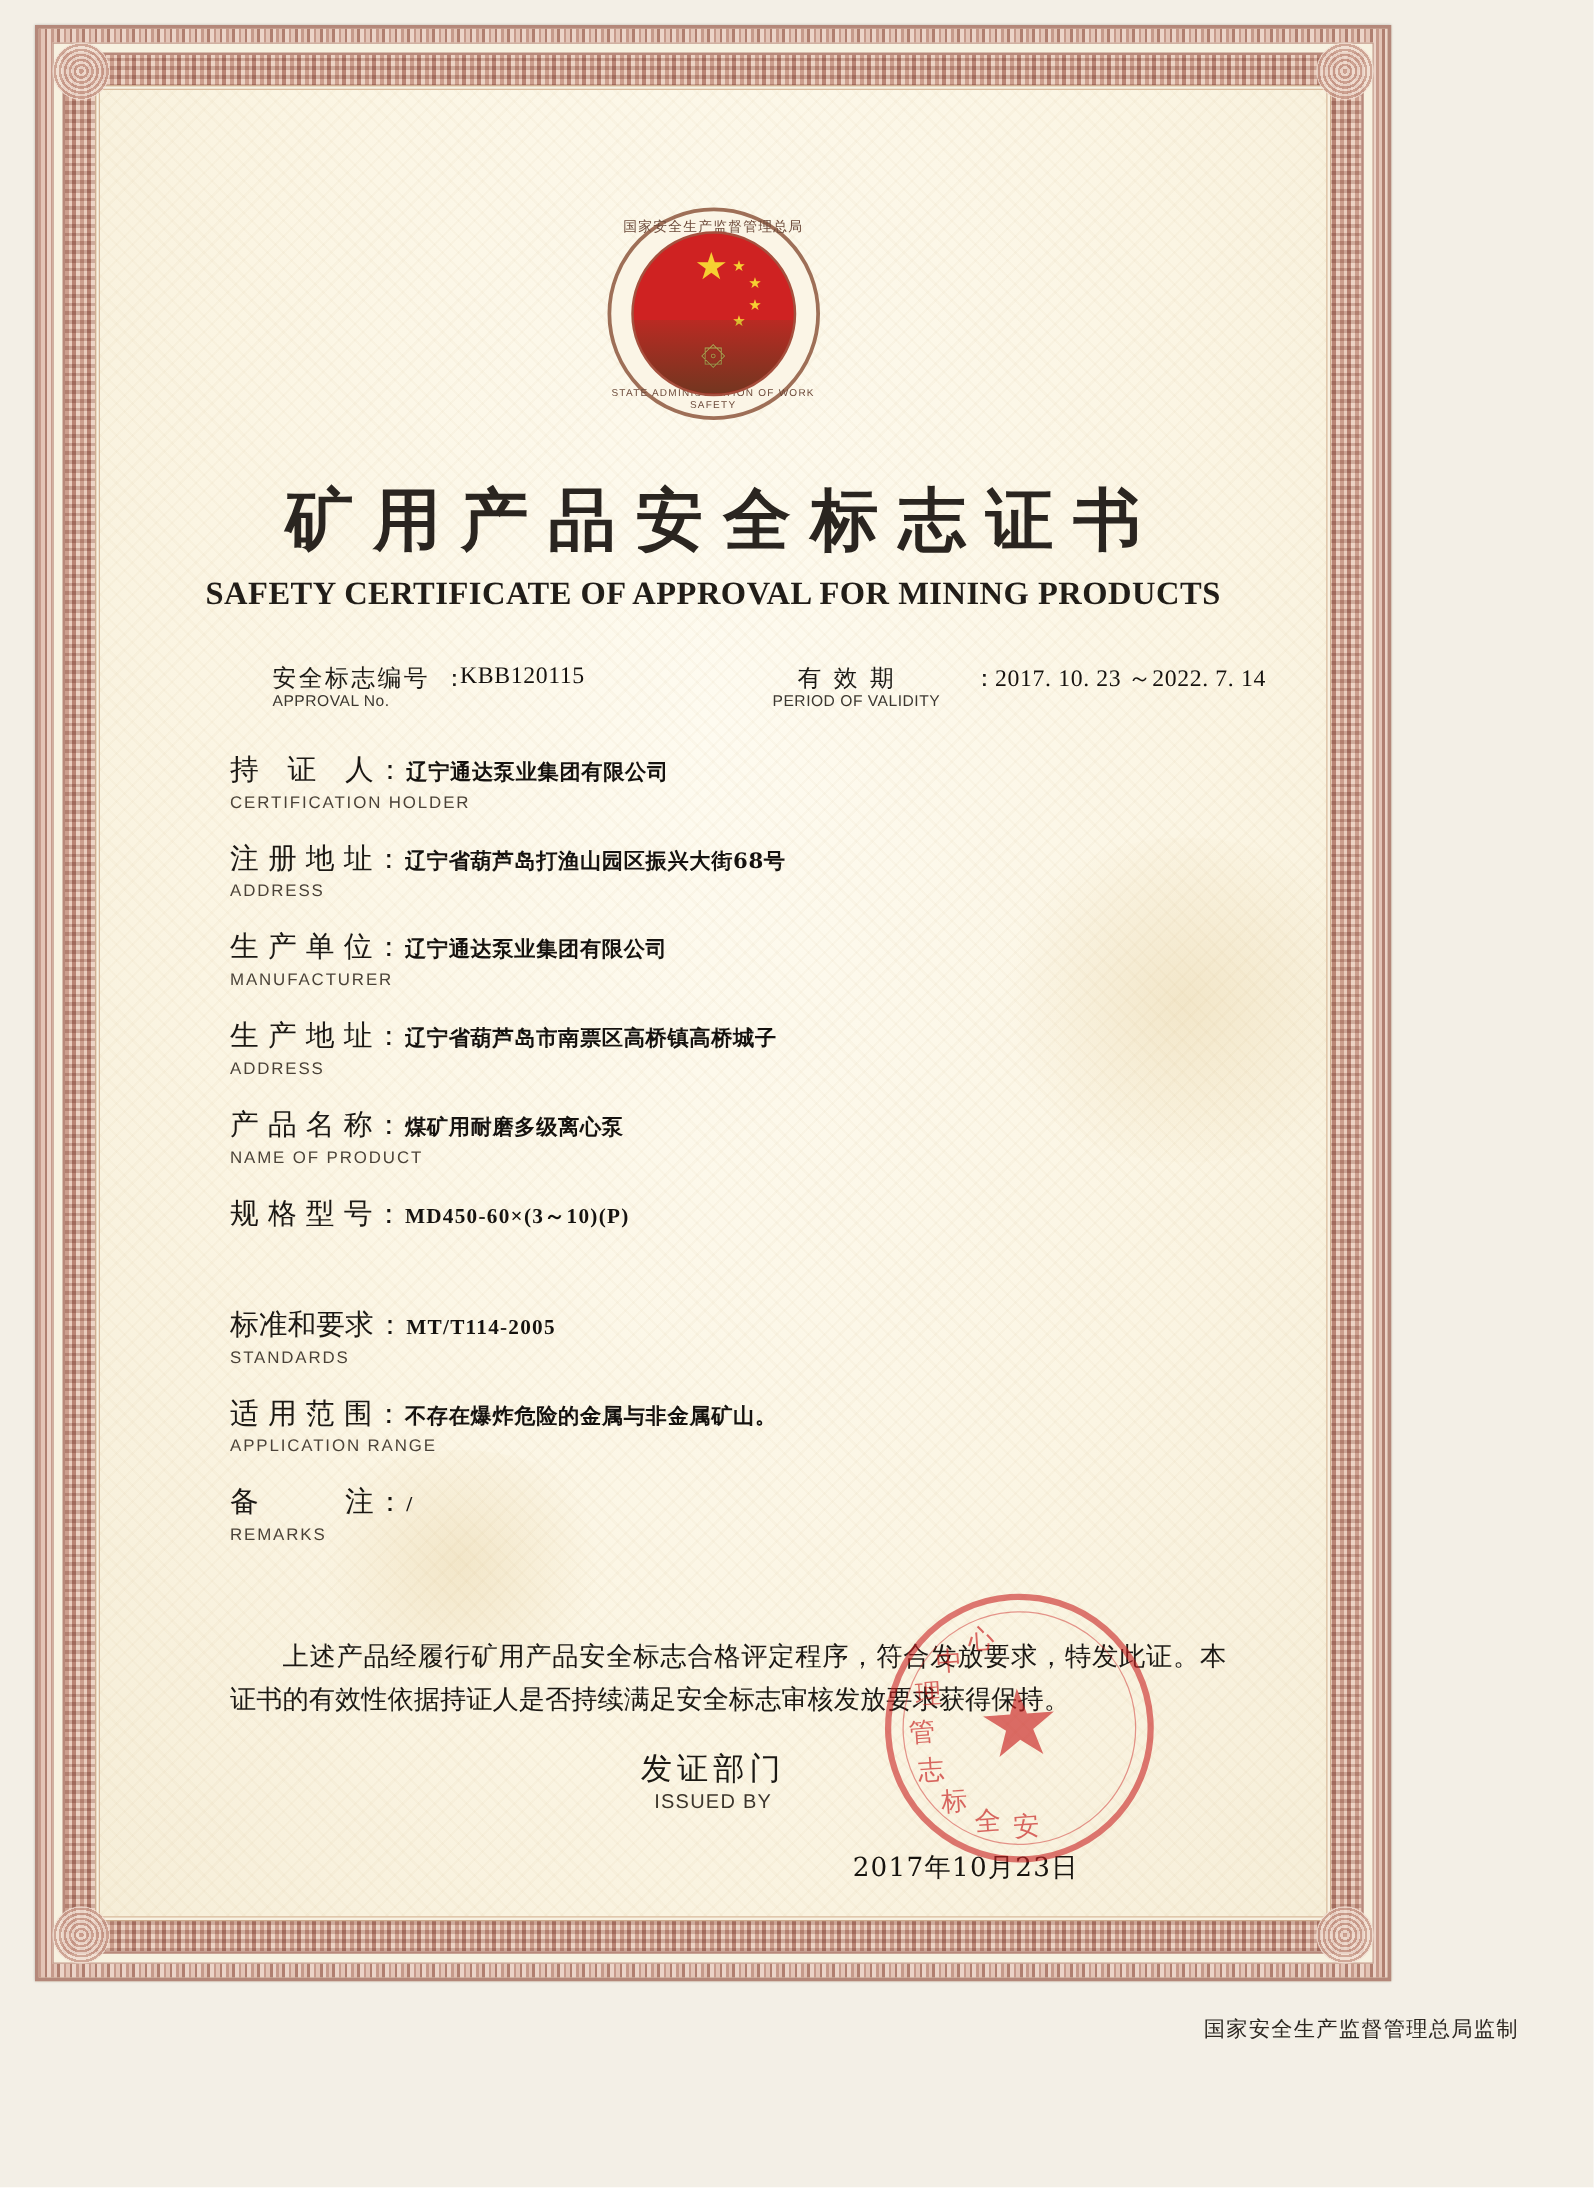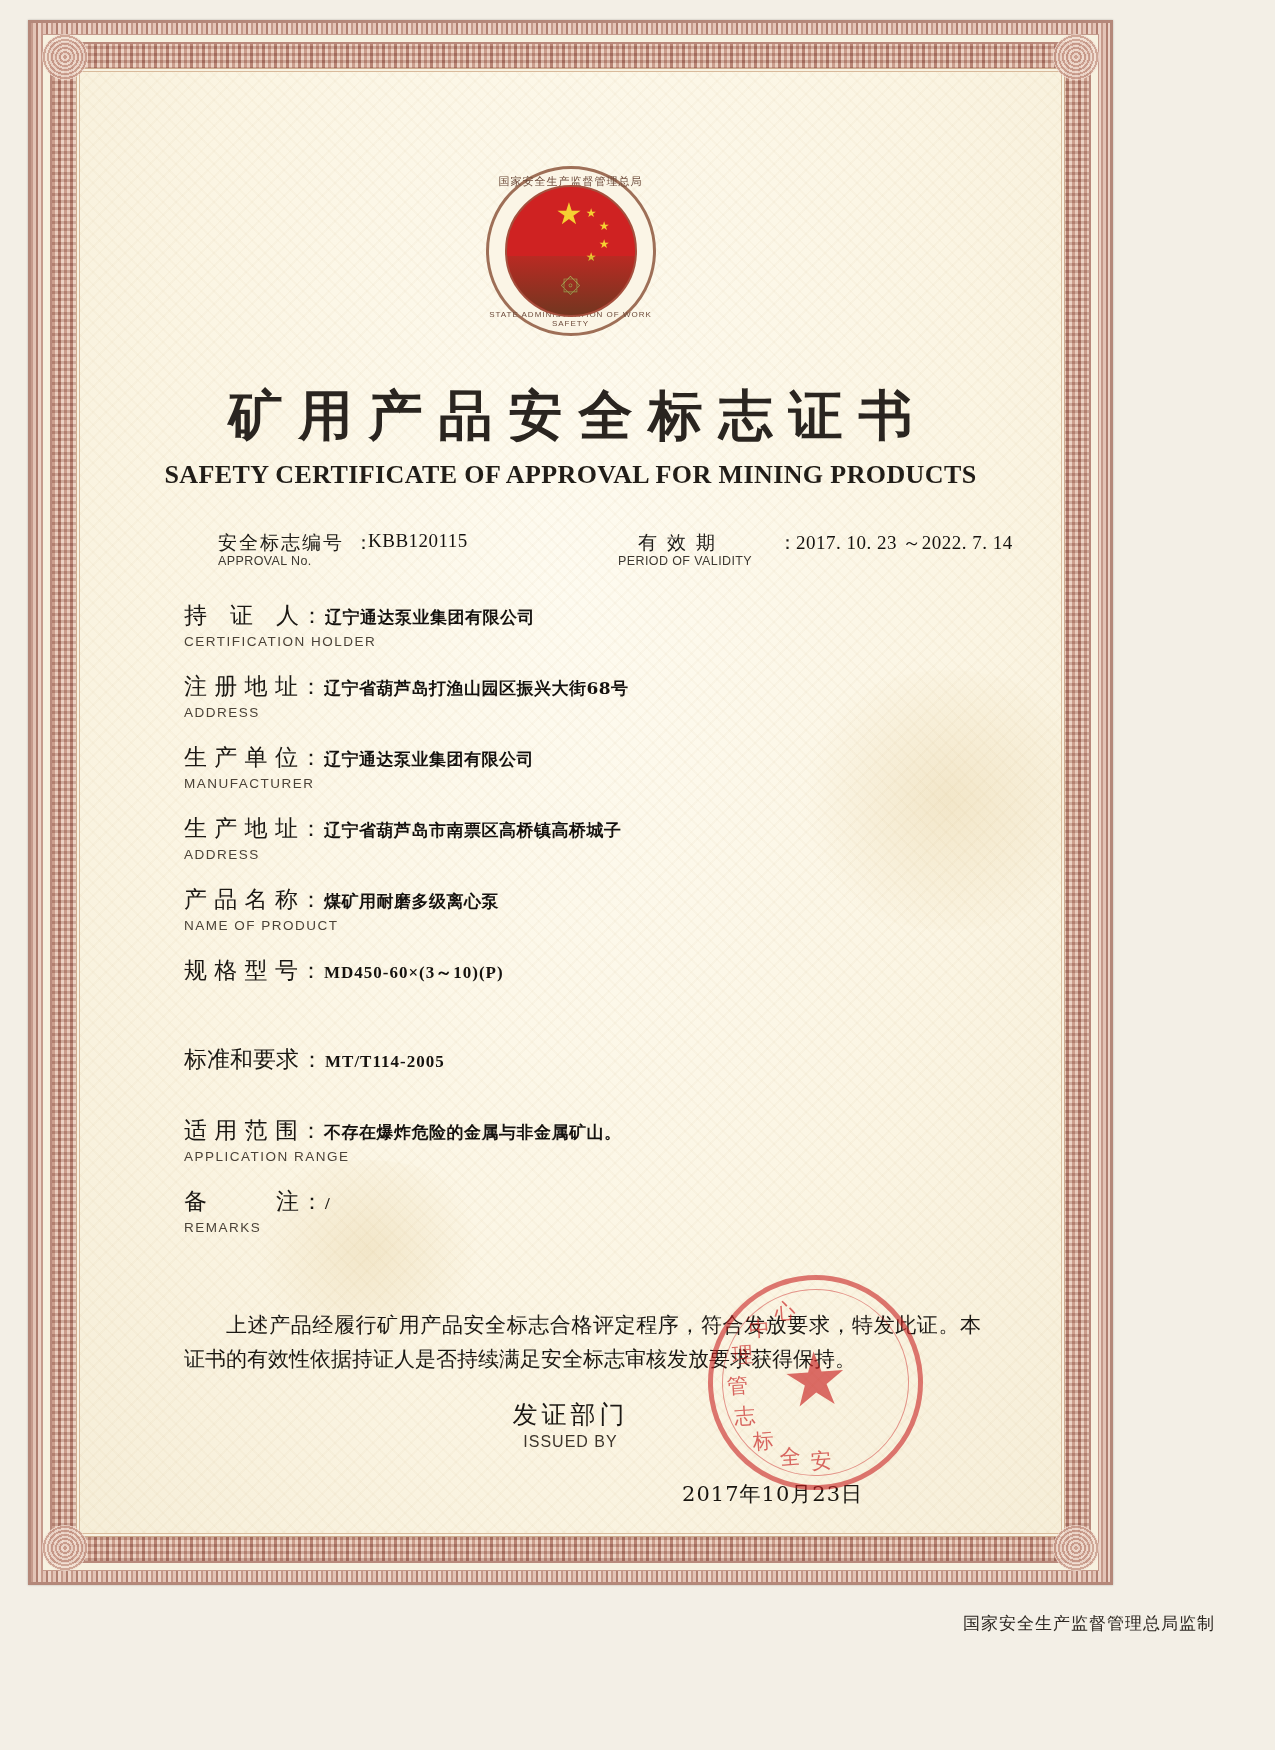--- a/index.html
+++ b/index.html
@@ -482,20 +482,21 @@
         </div>
 
         <div class="row">
           <span class="lab-cn">规 格 型 号</span><span class="colon">：</span><span class="val val-latin">MD450-60×(3～10)(P)</span>
         </div>
 
         <div class="row-gap"></div>
 
         <div class="row">
           <span class="lab-cn">标准和要求</span><span class="colon">：</span><span class="val val-latin">MT/T114-2005</span>
+          <span class="lab-en">STANDARDS</span>
         </div>
 
         <div class="row">
           <span class="lab-cn">适 用 范 围</span><span class="colon">：</span><span class="val">不存在爆炸危险的金属与非金属矿山。</span>
           <span class="lab-en">APPLICATION RANGE</span>
         </div>
 
         <div class="row">
           <span class="lab-cn">备　　　注</span><span class="colon">：</span><span class="val val-latin">/</span>
           <span class="lab-en">REMARKS</span>

